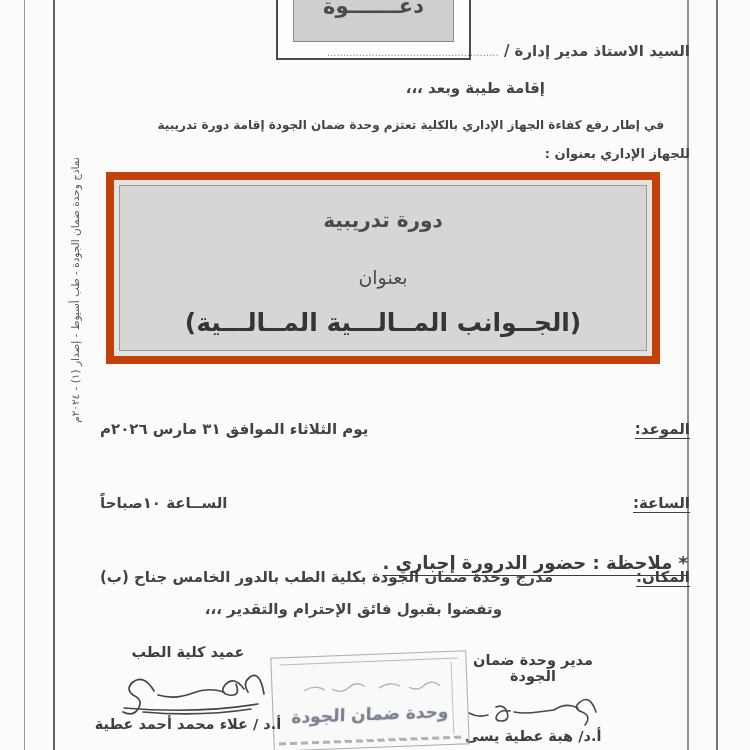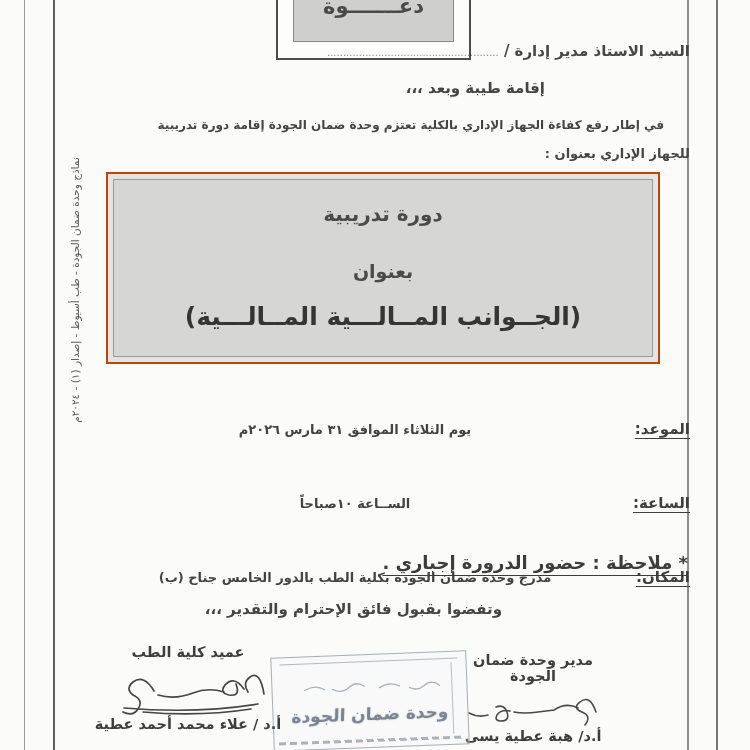--- a/index.html
+++ b/index.html
@@ -39,39 +39,39 @@
   }
   .addressee .dots{font-size:10px;letter-spacing:2px;color:#8a8a8a;font-weight:400;}
 
   .greeting{position:absolute;top:79px;right:205px;font-size:15px;font-weight:700;color:#454545;}
   .body1{position:absolute;top:110px;right:86px;font-size:12px;font-weight:700;color:#454545;margin-top:8px;}
   .body2{position:absolute;top:146px;right:60px;font-size:13px;font-weight:700;color:#454545;}
 
   
   .course-outer{
     position:absolute;left:106px;top:172px;width:554px;height:192px;
-    border:2px solid #c2410c;background:#e4e4e2;box-sizing:border-box;padding:5px;
+    border:8px solid #c2410c;background:#e4e4e2;box-sizing:border-box;padding:5px;
   }
   .course-inner{
     width:100%;height:100%;box-sizing:border-box;
     background:#d6d6d4;border:1px solid #9a9a98;
     display:flex;flex-direction:column;align-items:center;
   }
   .course-kind{margin-top:22px;font-size:20px;font-weight:600;color:#4a4a4a;}
-  .course-label{margin-top:34px;font-size:19px;font-weight:700;color:#4a4a4a;}
+  .course-label{margin-top:34px;font-size:19px;font-weight:400;color:#4a4a4a;}
   .course-title{margin-top:20px;font-size:25px;font-weight:800;color:#353535;letter-spacing:0;}
 
   
   .details{position:absolute;top:390px;right:60px;left:100px;}
   .drow{display:flex;align-items:baseline;margin-bottom:26px;}
   .dlabel{
     width:80px;flex:0 0 80px;font-size:15px;font-weight:800;color:#3f3f3f;
     text-decoration:underline;text-underline-offset:4px;margin-top:30px;
   }
-  .dvalue{flex:1;text-align:center;font-size:13px;font-weight:700;color:#434343;}
+  .dvalue{flex:1;text-align:left;font-size:15px;font-weight:700;color:#434343;}
 
   .note{
     position:absolute;top:552px;right:62px;
     font-size:18px;font-weight:800;color:#3c3c3c;
     text-decoration:underline;text-underline-offset:6px;
   }
   .closing{position:absolute;top:600px;right:248px;font-size:15px;font-weight:700;color:#454545;}
 
   
   .sig-block{position:absolute;text-align:center;}

